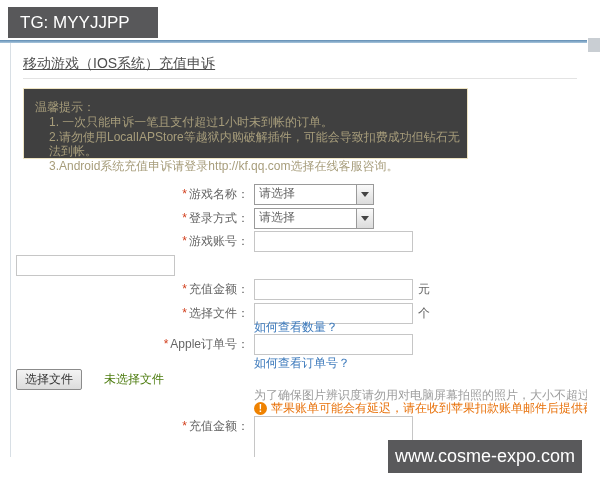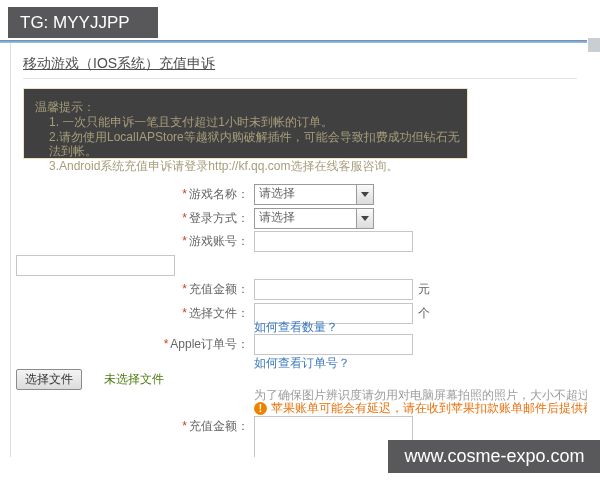--- a/index.html
+++ b/index.html
@@ -3,21 +3,21 @@
 <meta charset="utf-8">
 <style>
   * { margin:0; padding:0; box-sizing:border-box; }
   html,body { background:#fff; }
   body { font-family:"Liberation Sans","DejaVu Sans",sans-serif; }
   #screen { position:relative; width:600px; height:480px; background:#fff; overflow:hidden; }
 
   
   .tg-badge { position:absolute; left:8px; top:7px; height:31px; line-height:31px;
     padding:0 28px 0 12px; background:#58585a; color:#fff; font-size:17px; z-index:6; }
-  .site-badge { position:absolute; left:388px; top:440px; width:213px; height:33px;
+  .site-badge { position:absolute; left:388px; top:440px; width:194px; height:33px;
     background:#59595b; color:#fff; font-size:18px; line-height:33px; text-align:center; z-index:6; }
 
   
   .top-line { position:absolute; left:0; top:40px; width:587px; height:3px;
     background:linear-gradient(to bottom,#5f8cb3,#a9c6dd); z-index:2; }
   .scroll-thumb { position:absolute; left:588px; top:38px; width:12px; height:14px; background:#c9ced3; }
 
   
   .content { position:absolute; left:10px; top:42px; width:577px; height:415px;
     background:#fff; border-left:1px solid #d8dfe5; overflow:hidden; }

